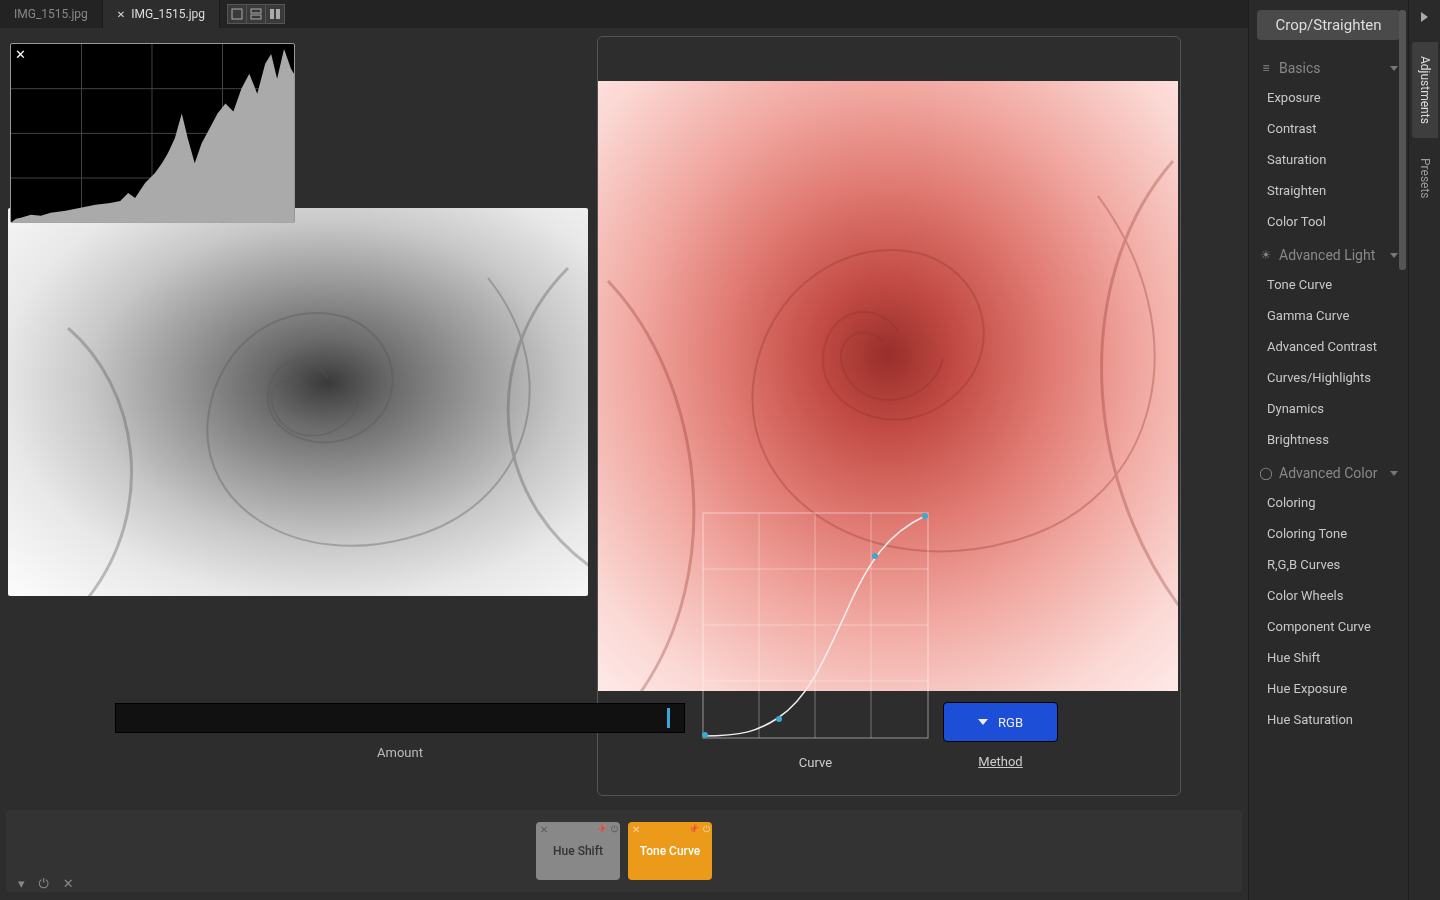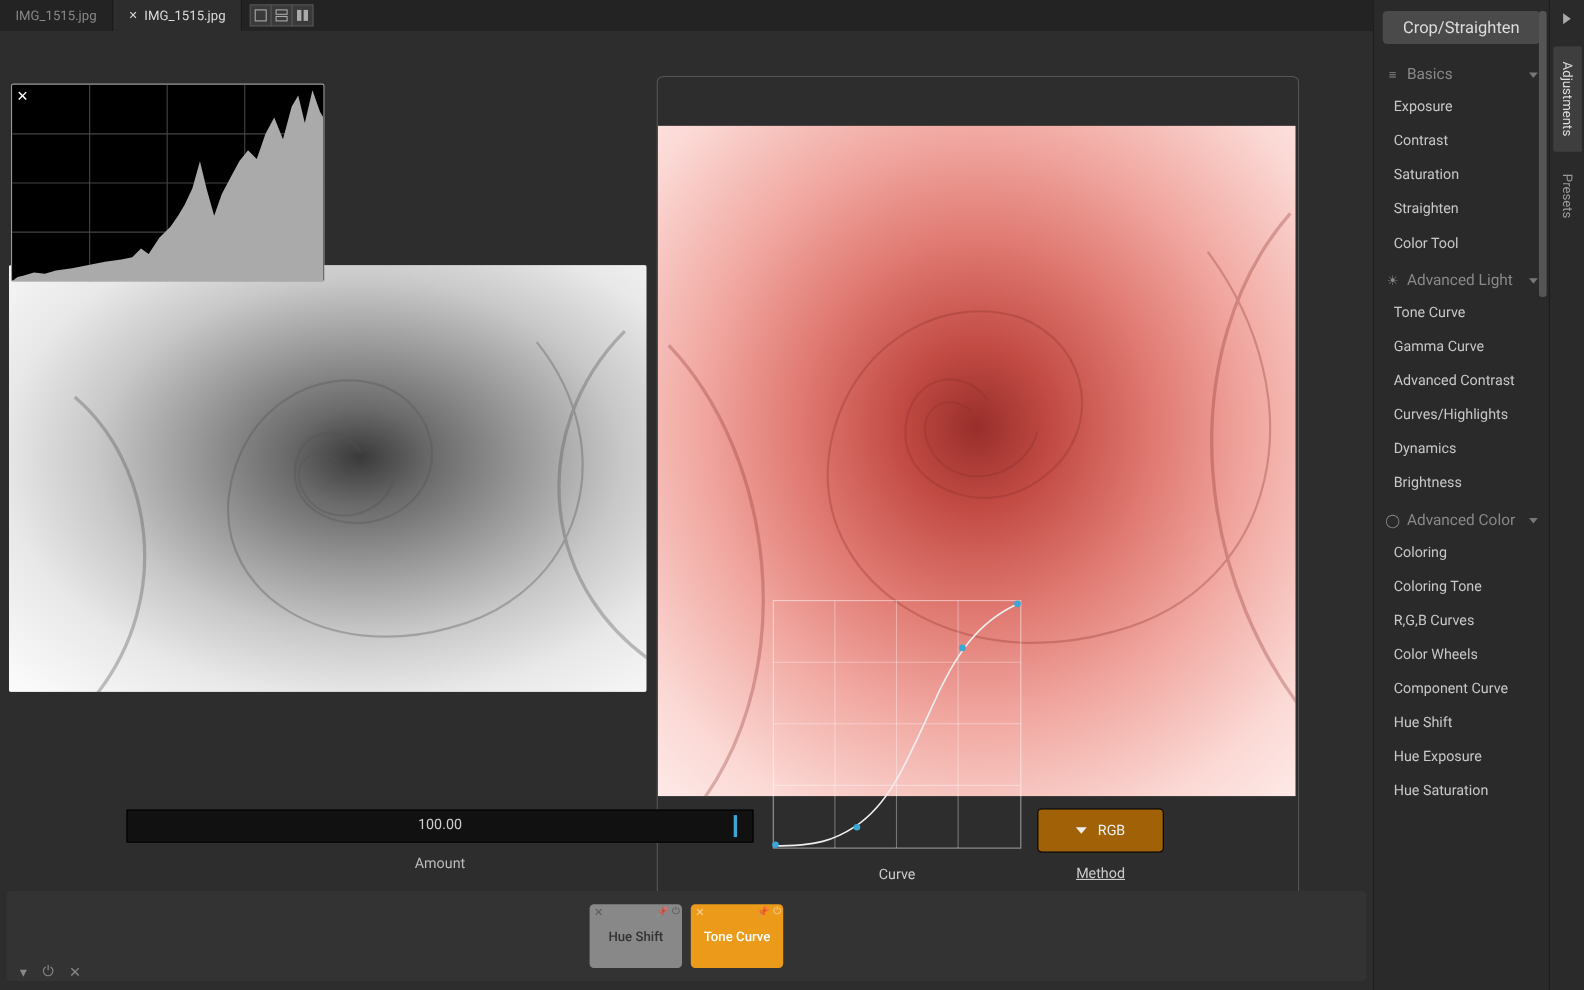--- a/index.html
+++ b/index.html
@@ -1,18 +1,18 @@
 <!DOCTYPE html>
 <html><head>
 <meta charset="utf-8">
 <style>
   * { margin:0; padding:0; box-sizing:border-box; font-family:-apple-system,BlinkMacSystemFont,"Segoe UI",Roboto,Helvetica,Arial,sans-serif; }
   html,body { width:1440px; height:900px; background:#2d2d2d; color:#ccc; overflow:hidden; }
   .app { display:flex; width:100%; height:100%; }
-  .main { flex:1; display:flex; flex-direction:column; position:relative;gap:33px; }
+  .main { flex:1; display:flex; flex-direction:column; position:relative; }
   .tabbar { height:28px; background:#232323; display:flex; align-items:stretch; }
   .tab { padding:0 14px; display:flex; align-items:center; font-size:12px; color:#888; border-right:1px solid #1a1a1a; gap:6px; cursor:pointer; }
   .tab.active { background:#2d2d2d; color:#ddd; }
   .tab .close { font-size:10px; }
   .toolbar-top { display:flex; align-items:center; margin-left:8px; gap:0; }
   .tbtn { width:20px; height:20px; border:1px solid #555; background:#3a3a3a; display:flex; align-items:center; justify-content:center; margin:3px 0 3px -1px; cursor:pointer; }
   .canvas-area { flex:1; position:relative; background:#2d2d2d; }
   .preview-bw { position:absolute; left:8px; top:180px; width:580px; height:388px; overflow:hidden; border-radius:2px; }
   .preview-color-wrap { position:absolute; left:597px; top:8px; width:584px; height:760px; border:1px solid #555; border-radius:6px; overflow:hidden; }
   .preview-color { position:absolute; left:0; top:44px; width:580px; height:610px; overflow:hidden; }
@@ -31,21 +31,21 @@
   
   .curve-box { position:absolute; left:105px; top:476px; width:225px; height:225px; }
   .curve-box svg { width:100%; height:100%; overflow:visible; }
   .curve-grid line { stroke:rgba(255,255,255,0.35); stroke-width:1; }
   .curve-box rect.bound { fill:none; stroke:rgba(255,255,255,0.5); stroke-width:1; }
   .curve-path { fill:none; stroke:#eee; stroke-width:1.5; }
   .curve-pt { fill:#3ba7d6; r:3; }
   .curve-label { position:absolute; left:105px; top:718px; width:225px; text-align:center; font-size:13px; color:#ccc; }
   
   .method-block { position:absolute; left:345px; top:665px; }
-  .method-btn { width:115px; height:40px; background:#a16207; border:1px solid #000; border-radius:4px; display:flex; align-items:center; justify-content:center; gap:10px; color:#eee; font-size:13px; cursor:pointer; }
+  .method-btn { width:115px; height:40px; background:#1d4ed8; border:1px solid #000; border-radius:4px; display:flex; align-items:center; justify-content:center; gap:10px; color:#eee; font-size:13px; cursor:pointer; }
   .method-btn .tri { width:0;height:0;border-left:5px solid transparent;border-right:5px solid transparent;border-top:6px solid #eee; }
   .method-label { width:115px; text-align:center; font-size:13px; color:#ccc; margin-top:12px;text-decoration:underline; }
   
   .effects-strip { position:absolute; left:6px; right:6px; bottom:8px; height:82px; background:#333; border-radius:4px; display:flex; align-items:center; padding-left:8px; gap:8px; }
   .effect-chip { position:relative; width:84px; height:58px; border-radius:4px; display:flex; align-items:center; justify-content:center; font-size:12px; font-weight:500; cursor:pointer; }
   .effect-chip.gray { background:#888; color:#333; }
   .effect-chip.orange { background:#eb9a1a; color:#fff; }
   .chip-icons { position:absolute; top:2px; right:2px; display:flex; gap:3px; font-size:9px; opacity:.6; }
   .chip-close { position:absolute; top:2px; left:4px; font-size:10px; opacity:.55; }
   .effects-left-ctrl { position:absolute; left:12px; bottom:0px; display:flex; gap:14px; font-size:13px; color:#888;}
@@ -187,21 +187,20 @@
           <div class="method-btn">
             <span class="tri"></span>
             <span>RGB</span>
           </div>
           <div class="method-label">Method</div>
         </div>
       </div>
 
       <div class="amount-block">
         <div class="amount-track">
-          <div class="amount-value">100.00</div>
           <div class="amount-handle"></div>
         </div>
         <div class="amount-label">Amount</div>
       </div>
 
       <div class="effects-strip">
         <div class="effects-left-ctrl">
           <span>▾</span>
           <span>⏻</span>
           <span>✕</span>

